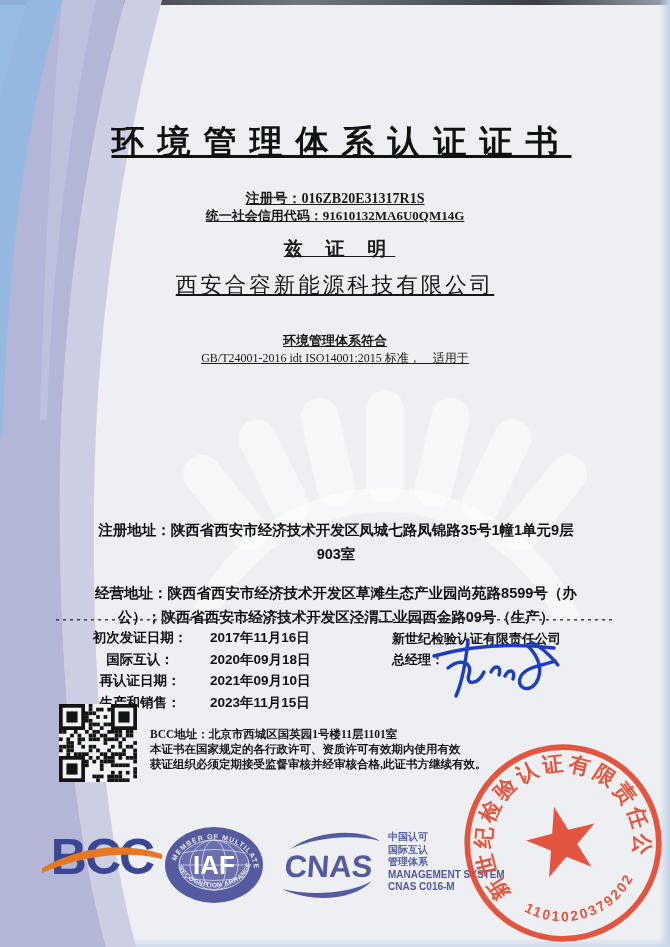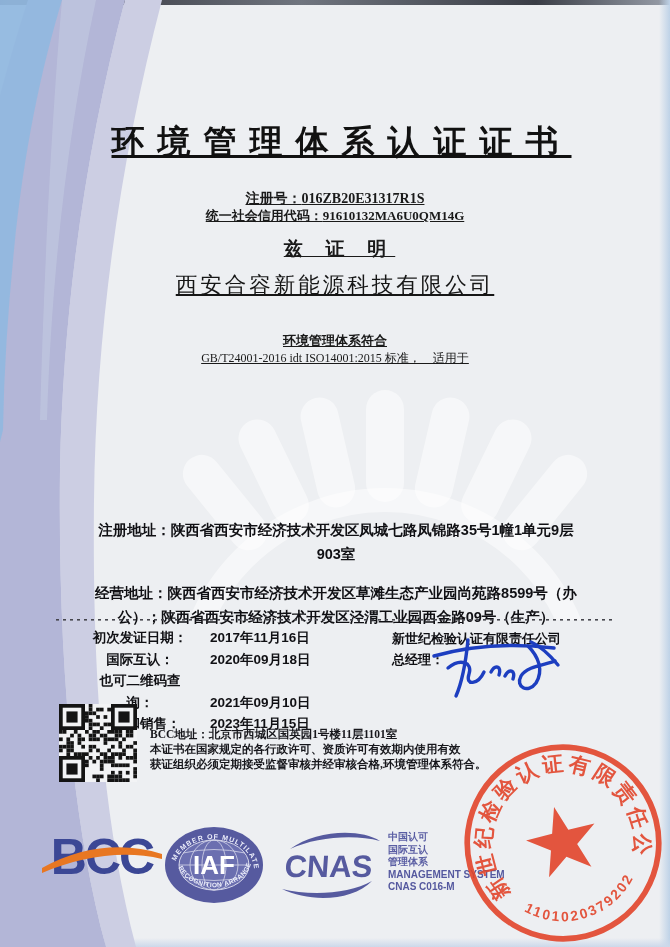--- a/index.html
+++ b/index.html
@@ -108,21 +108,21 @@
   <div class="abs addr">
     <p><span>注册地址：</span><span>陕西省西安市经济技术开发区凤城七路凤锦路35号1幢1单元9层903室</span></p>
     <p><span>经营地址：</span><span>陕西省西安市经济技术开发区草滩生态产业园尚苑路8599号（办公）；陕西省西安市经济技术开发区泾渭工业园西金路09号（生产）</span></p>
   </div>
 
   <div class="abs divider"></div>
 
   <div class="abs dates">
     <div><span class="dl">初次发证日期：</span><span class="dv">2017年11月16日</span></div>
     <div><span class="dl">国际互认：</span><span class="dv">2020年09月18日</span></div>
-    <div><span class="dl">也可二维码查询：</span><span class="dv">2021年09月10日</span></div>
+    <div><span class="dl">再认证日期：</span><span class="dv">2021年09月10日</span></div>
     <div><span class="dl">生产和销售：</span><span class="dv">2023年11月15日</span></div>
   </div>
 
   <div class="abs issuer">
     <div>新世纪检验认证有限责任公司</div>
     <div>总经理：</div>
   </div>
   <svg class="abs sig" width="145" height="72" viewBox="0 0 145 72">
     <g fill="none" stroke="#1d3ec0" stroke-width="3.4" stroke-linecap="round">
       <path d="M6,26 C42,16 84,13 126,18"></path>
@@ -279,21 +279,21 @@
       <rect x="15" y="1" width="5" height="5" fill="#f2f3f5"></rect>
       <rect x="16" y="2" width="3" height="3" fill="#141414"></rect>
       <rect x="0" y="14" width="7" height="7" fill="#141414"></rect>
       <rect x="1" y="15" width="5" height="5" fill="#f2f3f5"></rect>
       <rect x="2" y="16" width="3" height="3" fill="#141414"></rect>
     </svg>
 
   <div class="abs fineprint">
     <div>BCC地址：北京市西城区国英园1号楼11层1101室</div>
     <div>本证书在国家规定的各行政许可、资质许可有效期内使用有效</div>
-    <div>获证组织必须定期接受监督审核并经审核合格,环境管理体系符合。</div>
+    <div>获证组织必须定期接受监督审核并经审核合格,此证书方继续有效。</div>
   </div>
 
   <svg class="abs logo-bcc" width="120" height="62" viewBox="0 0 120 62">
     <text x="60" y="46" text-anchor="middle" font-family="Liberation Sans, sans-serif" font-weight="bold" font-size="50" letter-spacing="-2" fill="#3b4795">BCC</text>
     <path d="M0,40 C40,18 82,14 120,26 L120,31 C82,22 40,28 0,45 Z" fill="#e87722"></path>
   </svg>
 
   <svg class="abs logo-iaf" width="102" height="82" viewBox="0 0 102 82">
     <defs>
       <path id="iafTop" d="M11,46 A40,31 0 1 1 91,46"></path>

